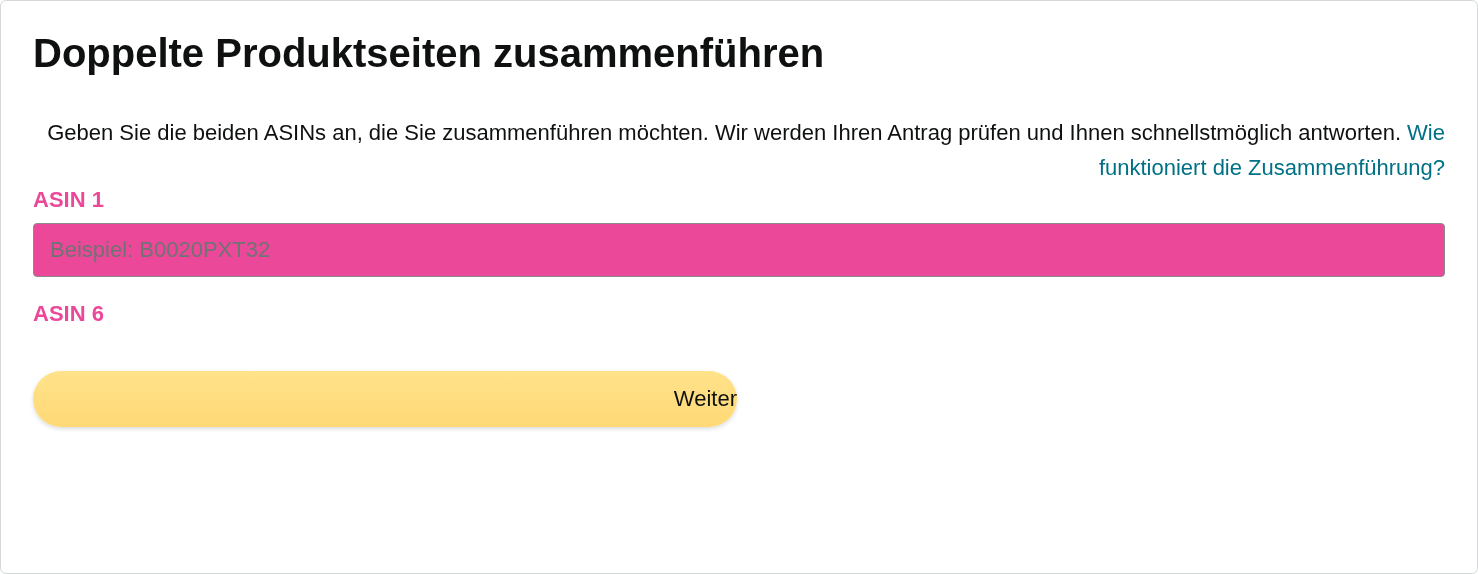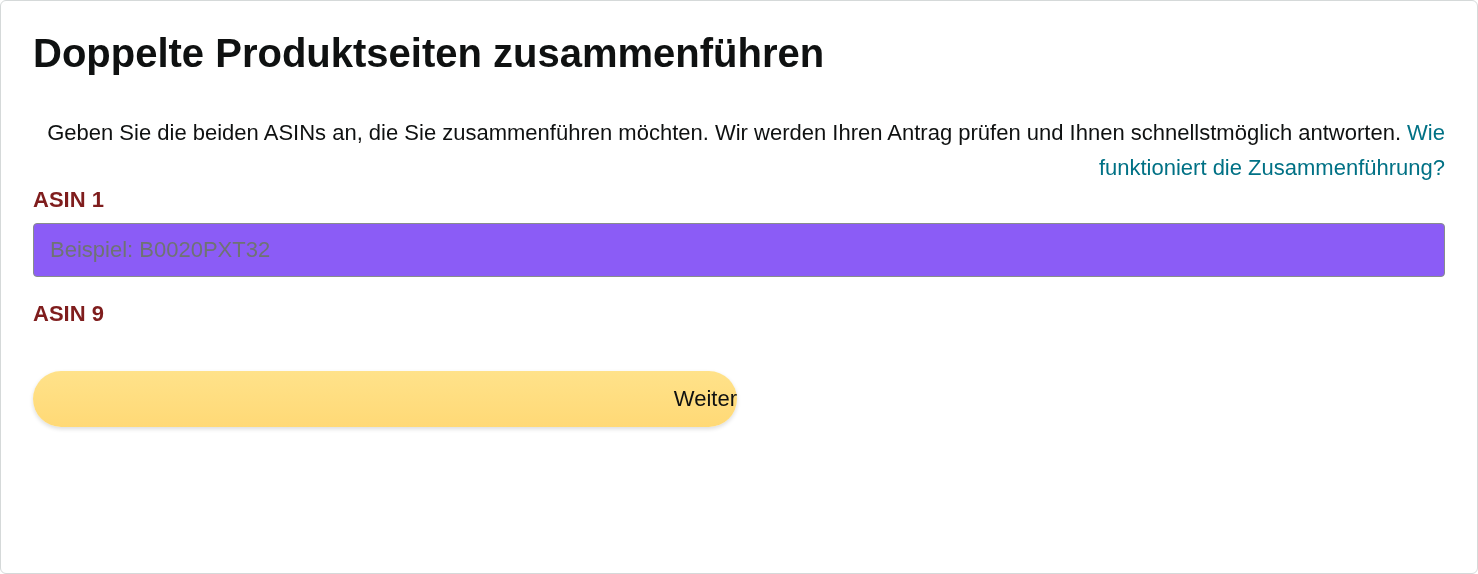--- a/index.html
+++ b/index.html
@@ -42,31 +42,31 @@
       margin-bottom: 24px;
     }
     .form-group.first {
       margin-top: 0;
     }
     .field-label {
       display: block;
       font-size: 22px;
       font-weight: 700;
       margin-bottom: 10px;
-      color: #7f1d1d;
+      color: #ec4899;
     }
     .text-input {
       width: 100%;
       height: 54px;
       border: 1px solid #888c8c;
       border-radius: 4px;
       padding: 0 16px;
       font-size: 22px;
       color: #0f1111;
-      background: #8b5cf6;
+      background: #ec4899;
       outline: none;
     }
     .text-input::placeholder {
       color: #6f7373;
     }
     .submit-row {
       margin-top: 44px;
     }
     .primary-btn {
       display: inline-block;
@@ -92,20 +92,20 @@
   <p class="intro">
     <span>Geben Sie die beiden ASINs an, die Sie zusammenführen möchten. Wir werden Ihren Antrag prüfen und Ihnen schnellstmöglich antworten. </span><a href="#" class="help-link">Wie funktioniert die Zusammenführung?</a>
   </p>
 
   <div class="form-group first">
     <label class="field-label" for="asin1">ASIN 1</label>
     <input id="asin1" type="text" class="text-input" placeholder="Beispiel: B0020PXT32" style="">
   </div>
 
   <div class="form-group">
-    <label class="field-label" for="asin2">ASIN 9</label>
+    <label class="field-label" for="asin2">ASIN 6</label>
   </div>
 
   <div class="submit-row">
     <button class="primary-btn">Weiter</button>
   </div>
 
 </div>
 
 </body></html>

